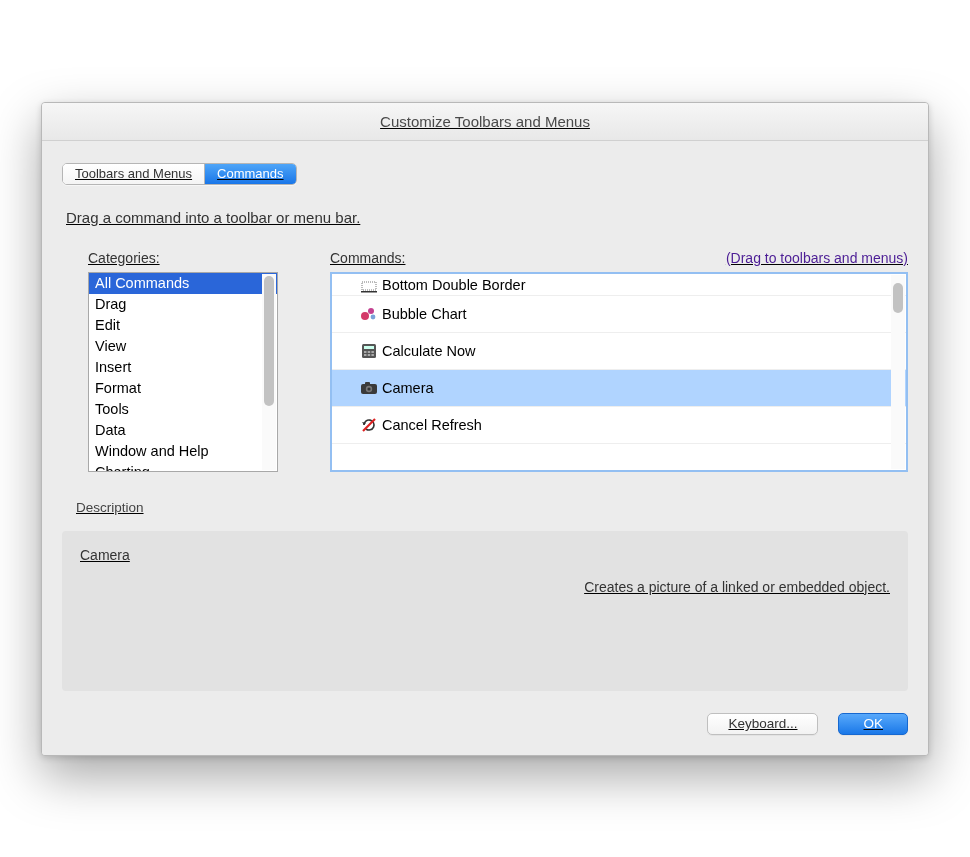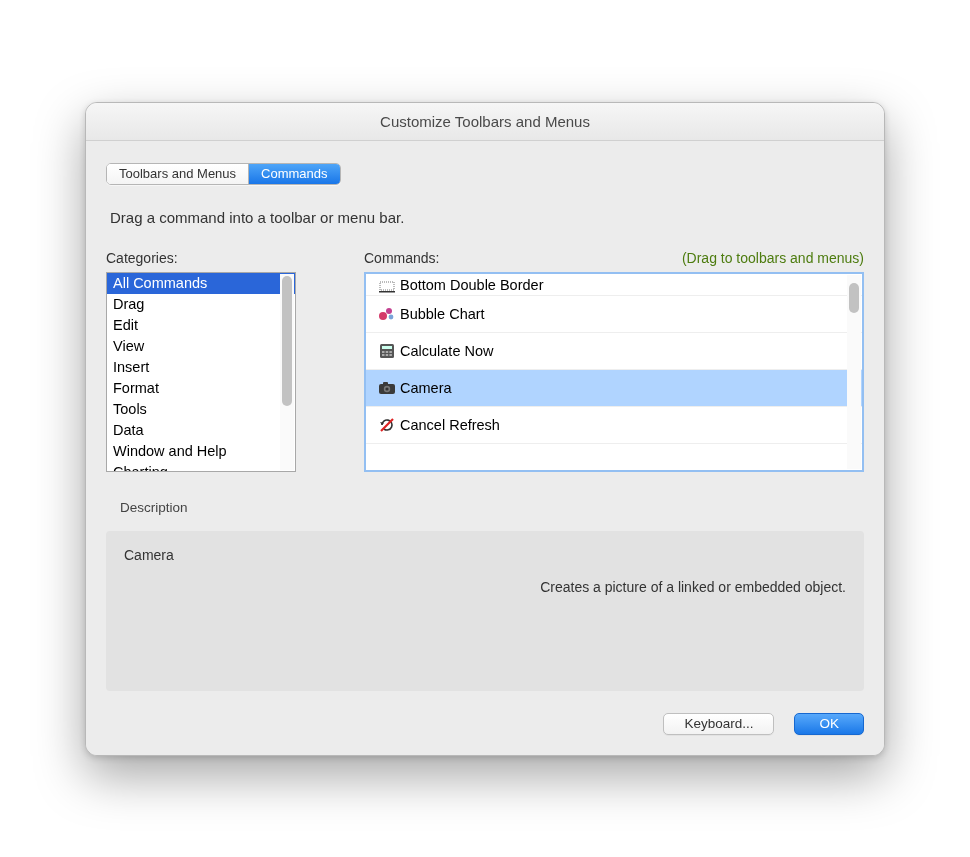--- a/index.html
+++ b/index.html
@@ -10,26 +10,27 @@
     body {
       font-family: -apple-system, "Helvetica Neue", Helvetica, Arial, sans-serif;
       background: #ffffff;
       width: 970px;
       height: 857px;
       display: flex;
       align-items: center;
       justify-content: center;
     }
     .window {
-      width: 800px;
+      width: 888px;
       background: #ececec;
       border: 1px solid #b8b8b8;
-      border-radius: 12px;
+      border-radius: 4px;
       box-shadow: 0 20px 50px rgba(0,0,0,0.35), 0 2px 6px rgba(0,0,0,0.15);
       overflow: hidden;
+      text-decoration: underline;
     }
     .titlebar {
       height: 38px;
       background: linear-gradient(#f6f6f6, #e8e8e8);
       border-bottom: 1px solid #d0d0d0;
       display: flex;
       align-items: center;
       justify-content: center;
       font-size: 15px;
       color: #4a4a4a;
@@ -69,38 +70,39 @@
     .segmented-item:first-child {
       border-right: 1px solid #b5b5b5;
     }
     .instruction {
       font-size: 15px;
       color: #333;
       margin: 0 0 24px 4px;
     }
     .columns {
       display: flex;
-      gap: 68px;
+      gap: 52px;
       margin-bottom: 28px;
+      margin-left: 26px;
     }
     .col-left {
       flex: 0 0 190px;
     }
     .col-right {
       flex: 1;
     }
     .col-header-row {
       display: flex;
       justify-content: space-between;
       margin-bottom: 6px;
       font-size: 14px;
       color: #333;
     }
     .drag-hint {
-      color: #4d7c0f;
+      color: #4c1d95;
     }
     .listbox {
       background: #fff;
       border: 1px solid #a8a8a8;
       height: 200px;
       overflow: hidden;
       position: relative;
     }
     .listbox .inner {
       position: absolute;
@@ -142,21 +144,21 @@
       overflow: hidden;
     }
     .commands-box .inner {
       position: absolute;
       inset: 0;
     }
     .cmd-item {
       display: flex;
       align-items: center;
       height: 37px;
-      padding: 0 8px;
+      padding: 0 24px;
       border-bottom: 1px solid #eee;
       font-size: 14.5px;
       color: #000;
       cursor: default;
     }
     .cmd-item.first-partial {
       height: 22px;
       align-items: flex-end;
       padding-bottom: 2px;
     }

